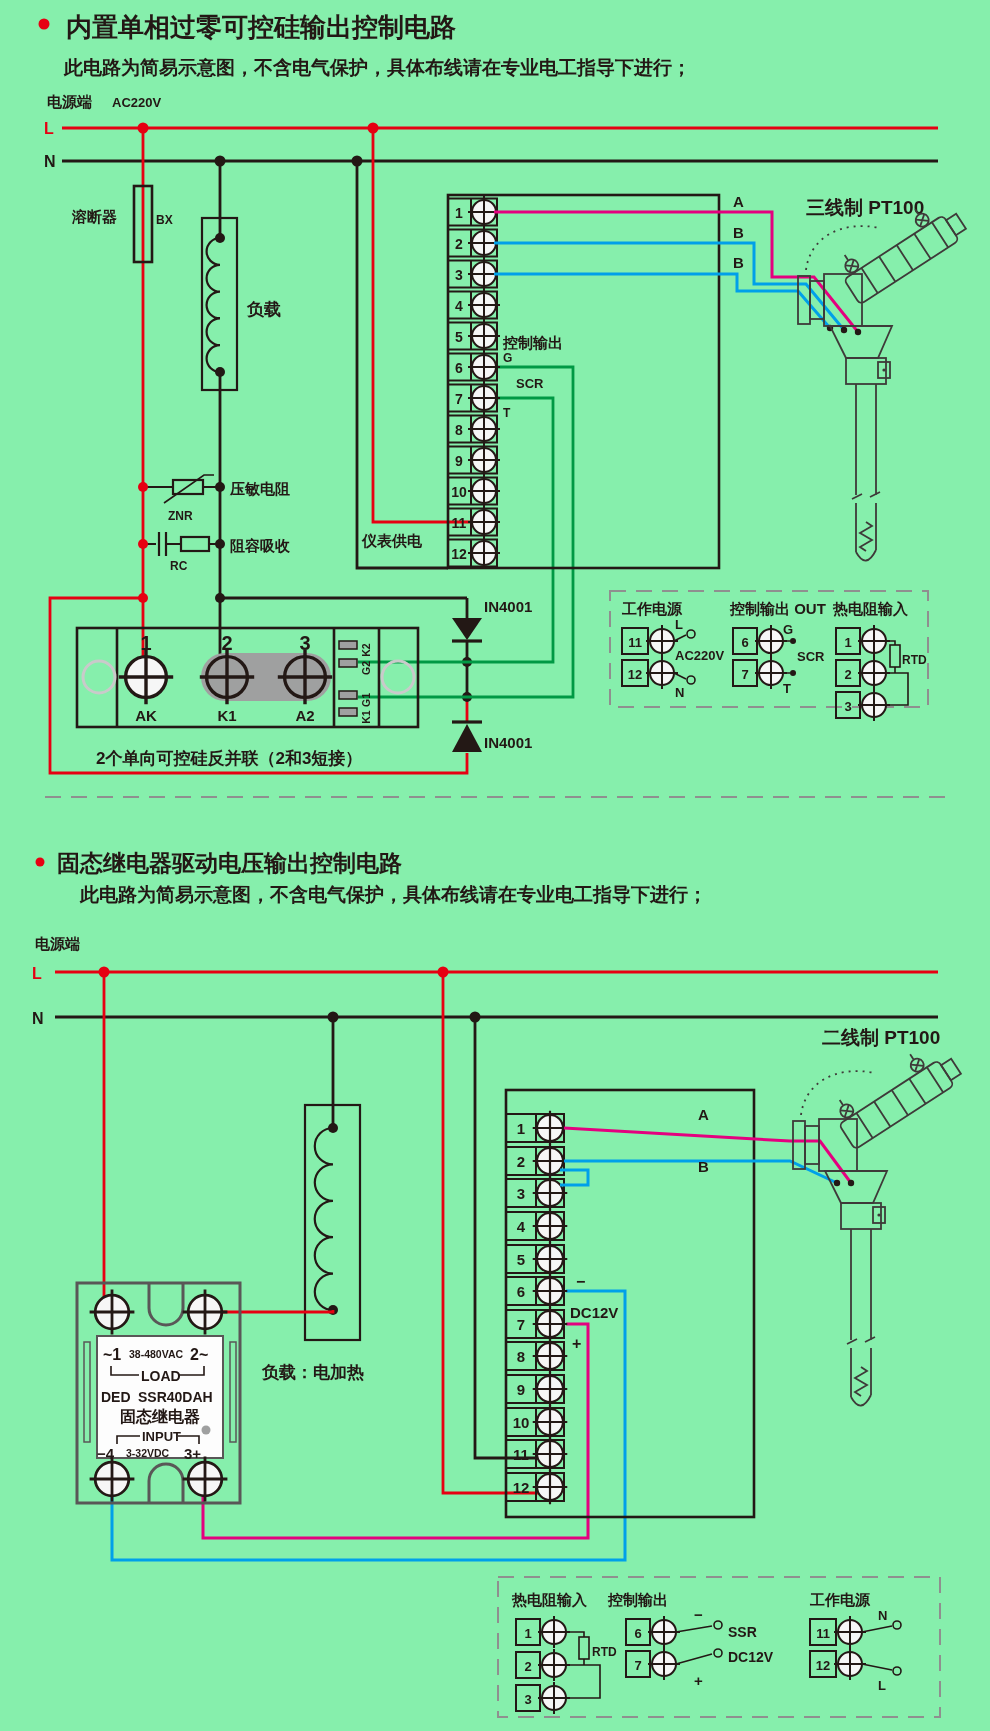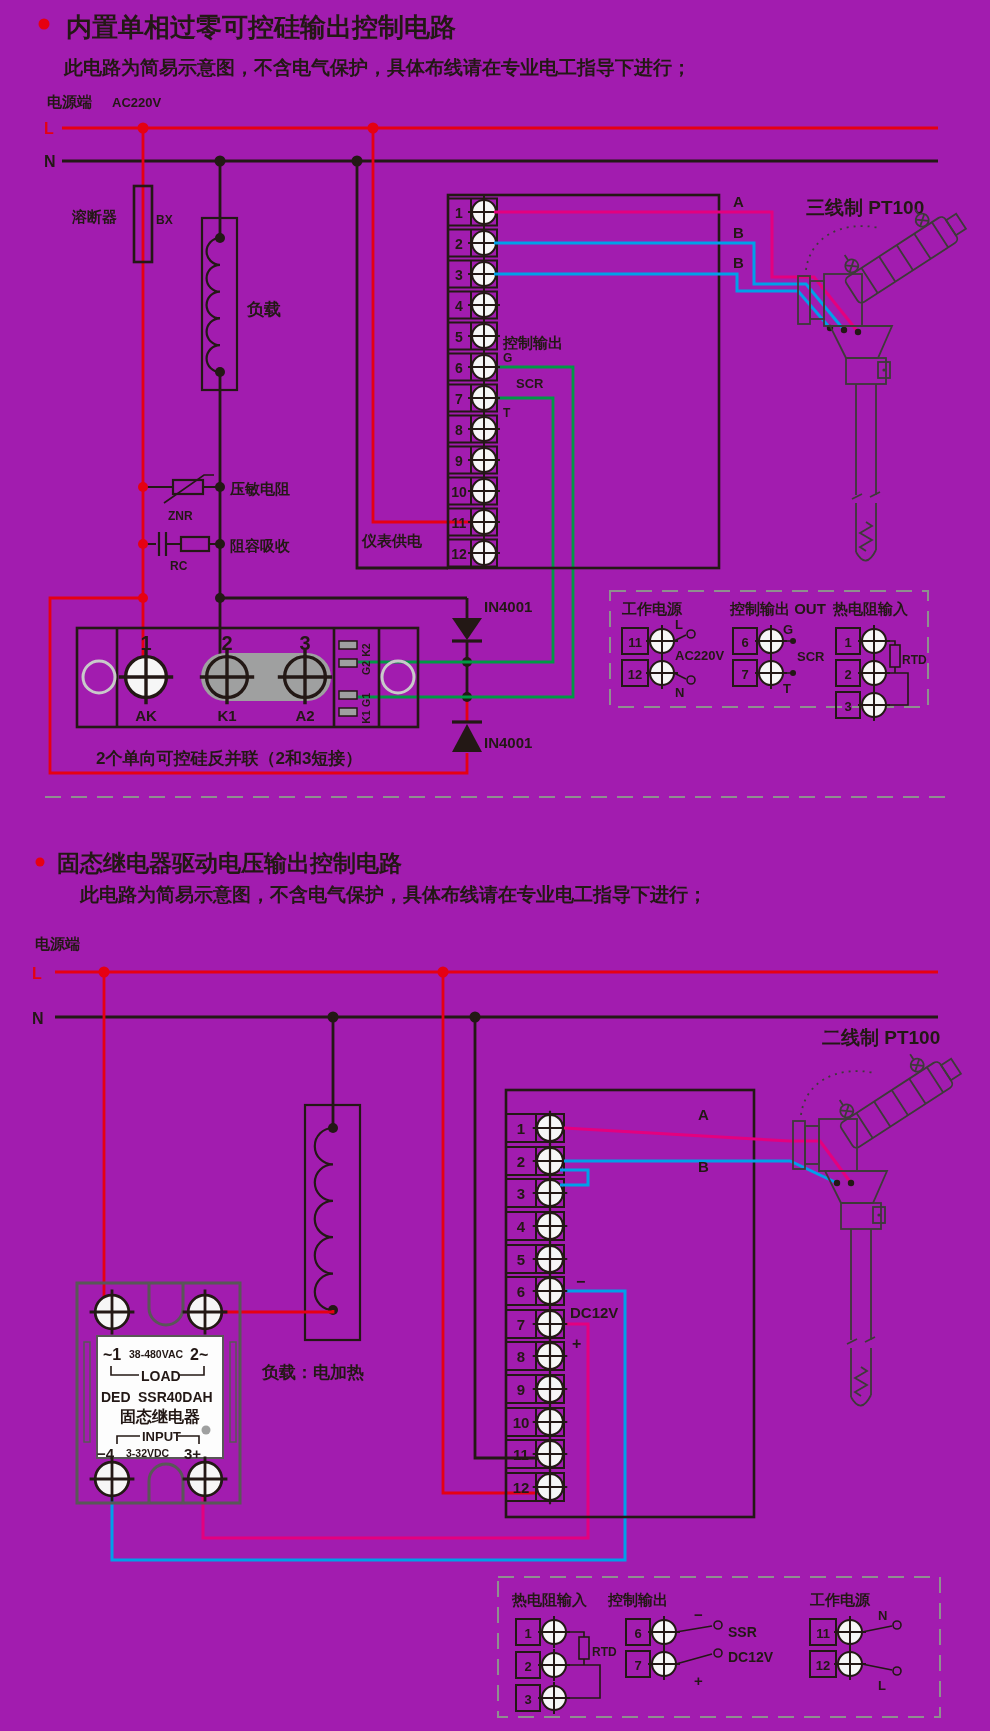--- a/index.html
+++ b/index.html
@@ -1,16 +1,16 @@
 <!DOCTYPE html>
 <html><head>
 <meta charset="utf-8">
 <style>
   html,body{margin:0;padding:0;background:#e9e9e9;}
-  .canvas{position:relative;width:990px;height:1731px;background:#a21caf;margin:0 auto;
+  .canvas{position:relative;width:990px;height:1731px;background:#86efac;margin:0 auto;
           font-family:"Liberation Sans",sans-serif;}
   svg{position:absolute;left:0;top:0;}
   text{fill:#231815;font-family:"Liberation Sans",sans-serif;}
   .f10{font-size:10.5px}.f12{font-size:12px}.f13{font-size:13px}.f14{font-size:14px}
   .f15{font-size:15px}.f16{font-size:16px}.f17{font-size:17px}.f19{font-size:19px}
   .f20{font-size:20px}.f23{font-size:23px}.f26{font-size:26px}
   .b{font-weight:700}.sb{font-weight:600}.mid{text-anchor:middle}
   .red{fill:#e60012}
   .w-red{stroke:#e60012;stroke-width:2.8;fill:none}
   .w-blk{stroke:#231815;stroke-width:2.8;fill:none}

